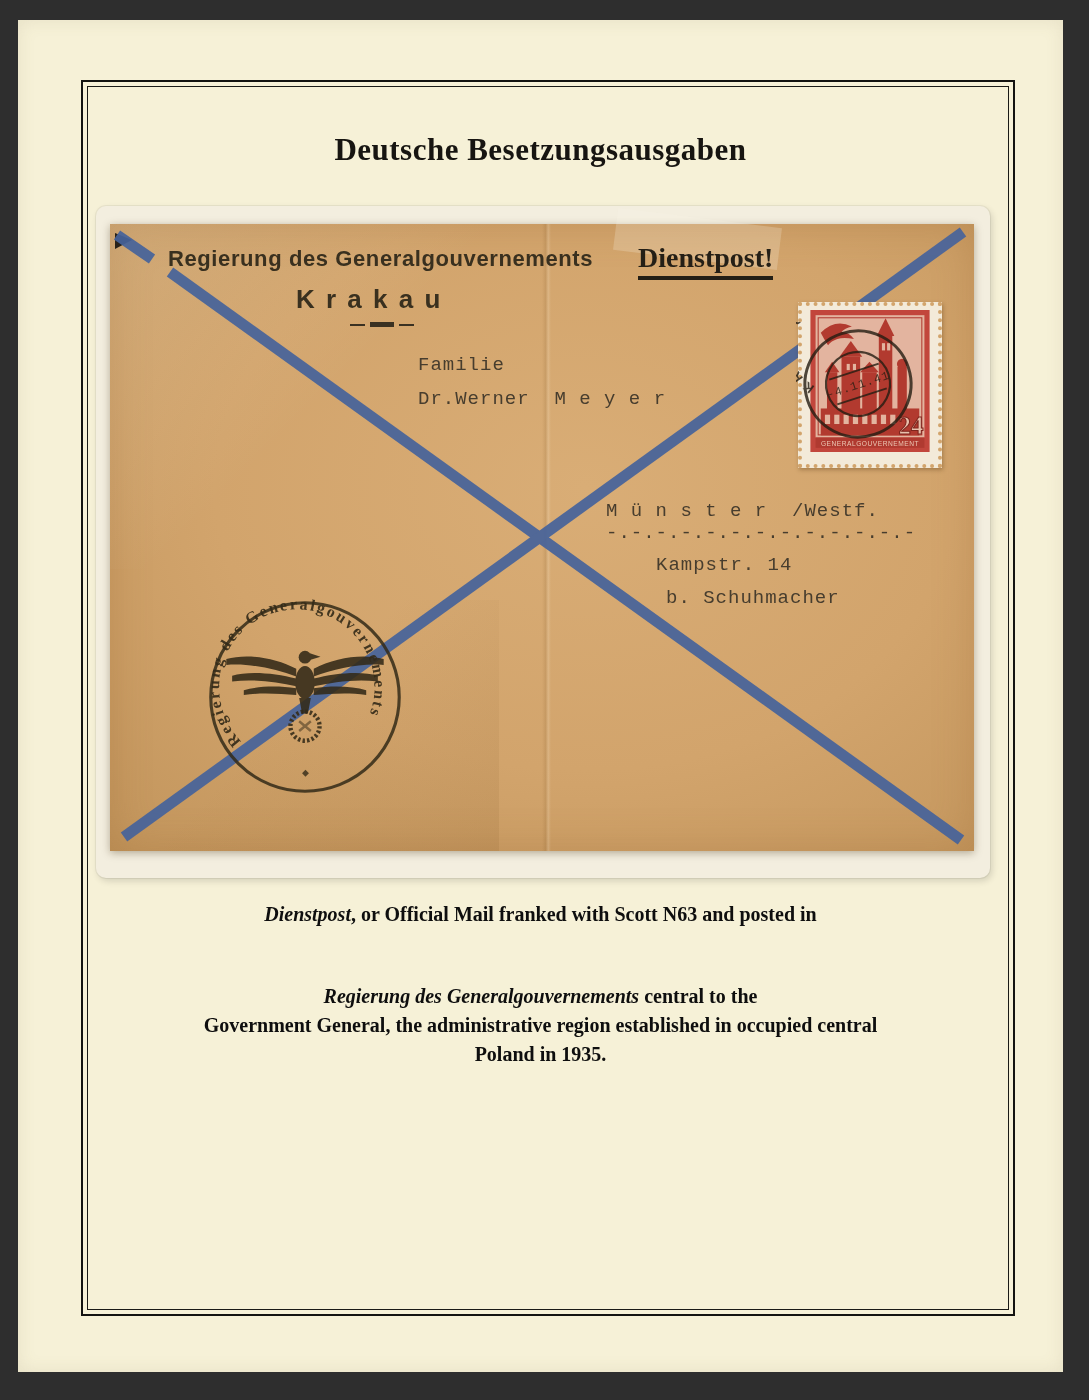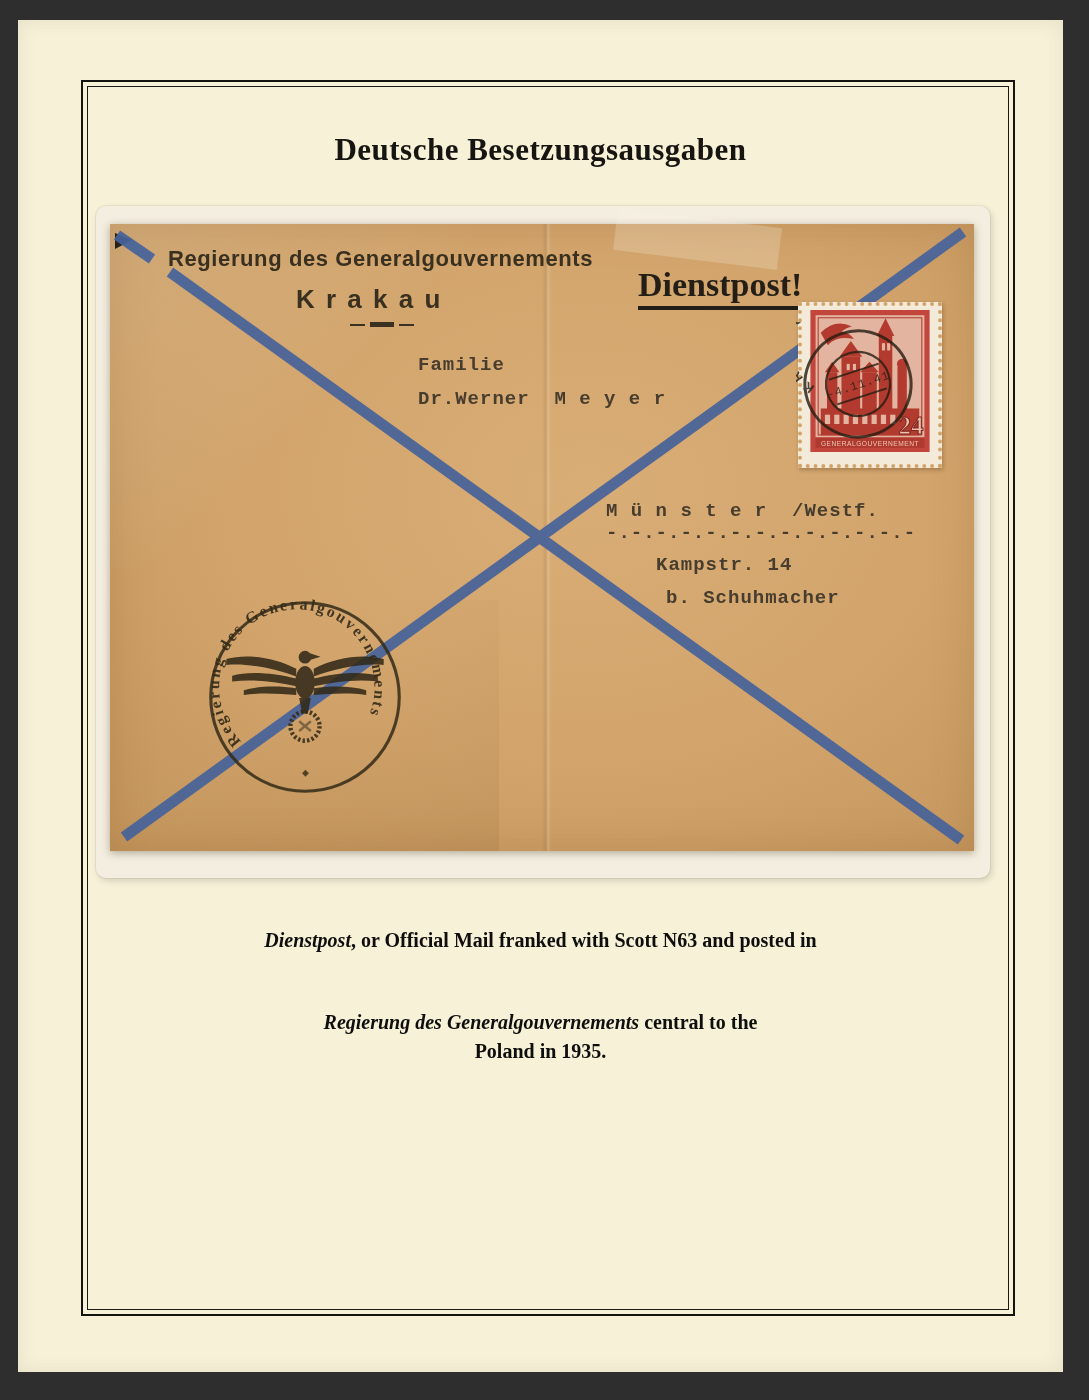--- a/index.html
+++ b/index.html
@@ -59,45 +59,45 @@
     font-family:"Liberation Sans", sans-serif;font-weight:bold;
   }
   .sender1{left:58px;top:22px;font-size:22px;letter-spacing:.6px;}
   .sender2{left:186px;top:60px;font-size:26px;letter-spacing:2px;}
   .sender-divider{position:absolute;left:240px;top:98px;z-index:2;display:flex;align-items:center;gap:5px;}
   .sender-divider i{display:block;background:#3a3122;}
   .sender-divider .thin{width:15px;height:2px;}
   .sender-divider .thick{width:24px;height:5px;}
   .dienstpost{
     position:absolute;left:528px;top:18px;z-index:2;
-    font-family:"Liberation Serif", serif;font-weight:bold;font-size:34px;
-    color:#241f16;border-bottom:4px solid #241f16;padding-bottom:2px;margin-top:24px;
+    font-family:"Liberation Serif", serif;font-weight:bold;font-size:28px;
+    color:#241f16;border-bottom:4px solid #241f16;padding-bottom:2px;
   }
   .typed{
     position:absolute;z-index:2;color:#473d2e;
-    font-family:"Liberation Mono", monospace;font-size:19px;font-weight:bold;
+    font-family:"Liberation Mono", monospace;font-size:19px;font-weight:normal;
     letter-spacing:1px;white-space:pre;
   }
   .t-addr1{left:308px;top:130px;}
   .t-addr2{left:308px;top:164px;}
   .t-city{left:496px;top:276px;}
   .t-cityline{left:496px;top:298px;}
   .t-street{left:546px;top:330px;}
   .t-co{left:556px;top:363px;}
   .stamp{
     position:absolute;left:688px;top:78px;width:128px;height:150px;z-index:4;
     background:#f3ead9;border:4px dotted #d2a46c;padding:4px;
     box-shadow:1px 2px 4px rgba(80,50,15,.35);
     text-align:center;
   }
   .postmark{position:absolute;left:686px;top:98px;z-index:5;}
   .cachet{position:absolute;left:93px;top:371px;z-index:5;}
   .caption{
     position:absolute;left:0;width:100%;text-align:center;z-index:2;
-    color:#0e0e0e;font-weight:bold;font-size:20px;line-height:29px;margin-top:26px;
+    color:#0e0e0e;font-weight:bold;font-size:20px;line-height:29px;
   }
   .caption .it{font-style:italic;}
   .cap1{top:880px;}
   .cap2{top:962px;}
 </style>
 </head>
 <body>
 
 <div class="page">
   <div class="frame">
@@ -219,15 +219,16 @@
       <rect x="103" y="181" width="5" height="5" transform="rotate(45 105.5 183.5)" fill="#332a18" opacity="0.8"></rect>
     </svg>
   </div>
 
   <div class="caption cap1">
     <div><span class="it">Dienstpost</span><span>, or Official Mail franked with Scott N63 and posted in</span></div>
   </div>
 
   <div class="caption cap2">
     <div><span class="it">Regierung des Generalgouvernements</span><span> central to the</span></div>
+    <div>Government General, the administrative region established in occupied central</div>
     <div>Poland in 1935.</div>
   </div>
 </div>
 
 </body></html>

